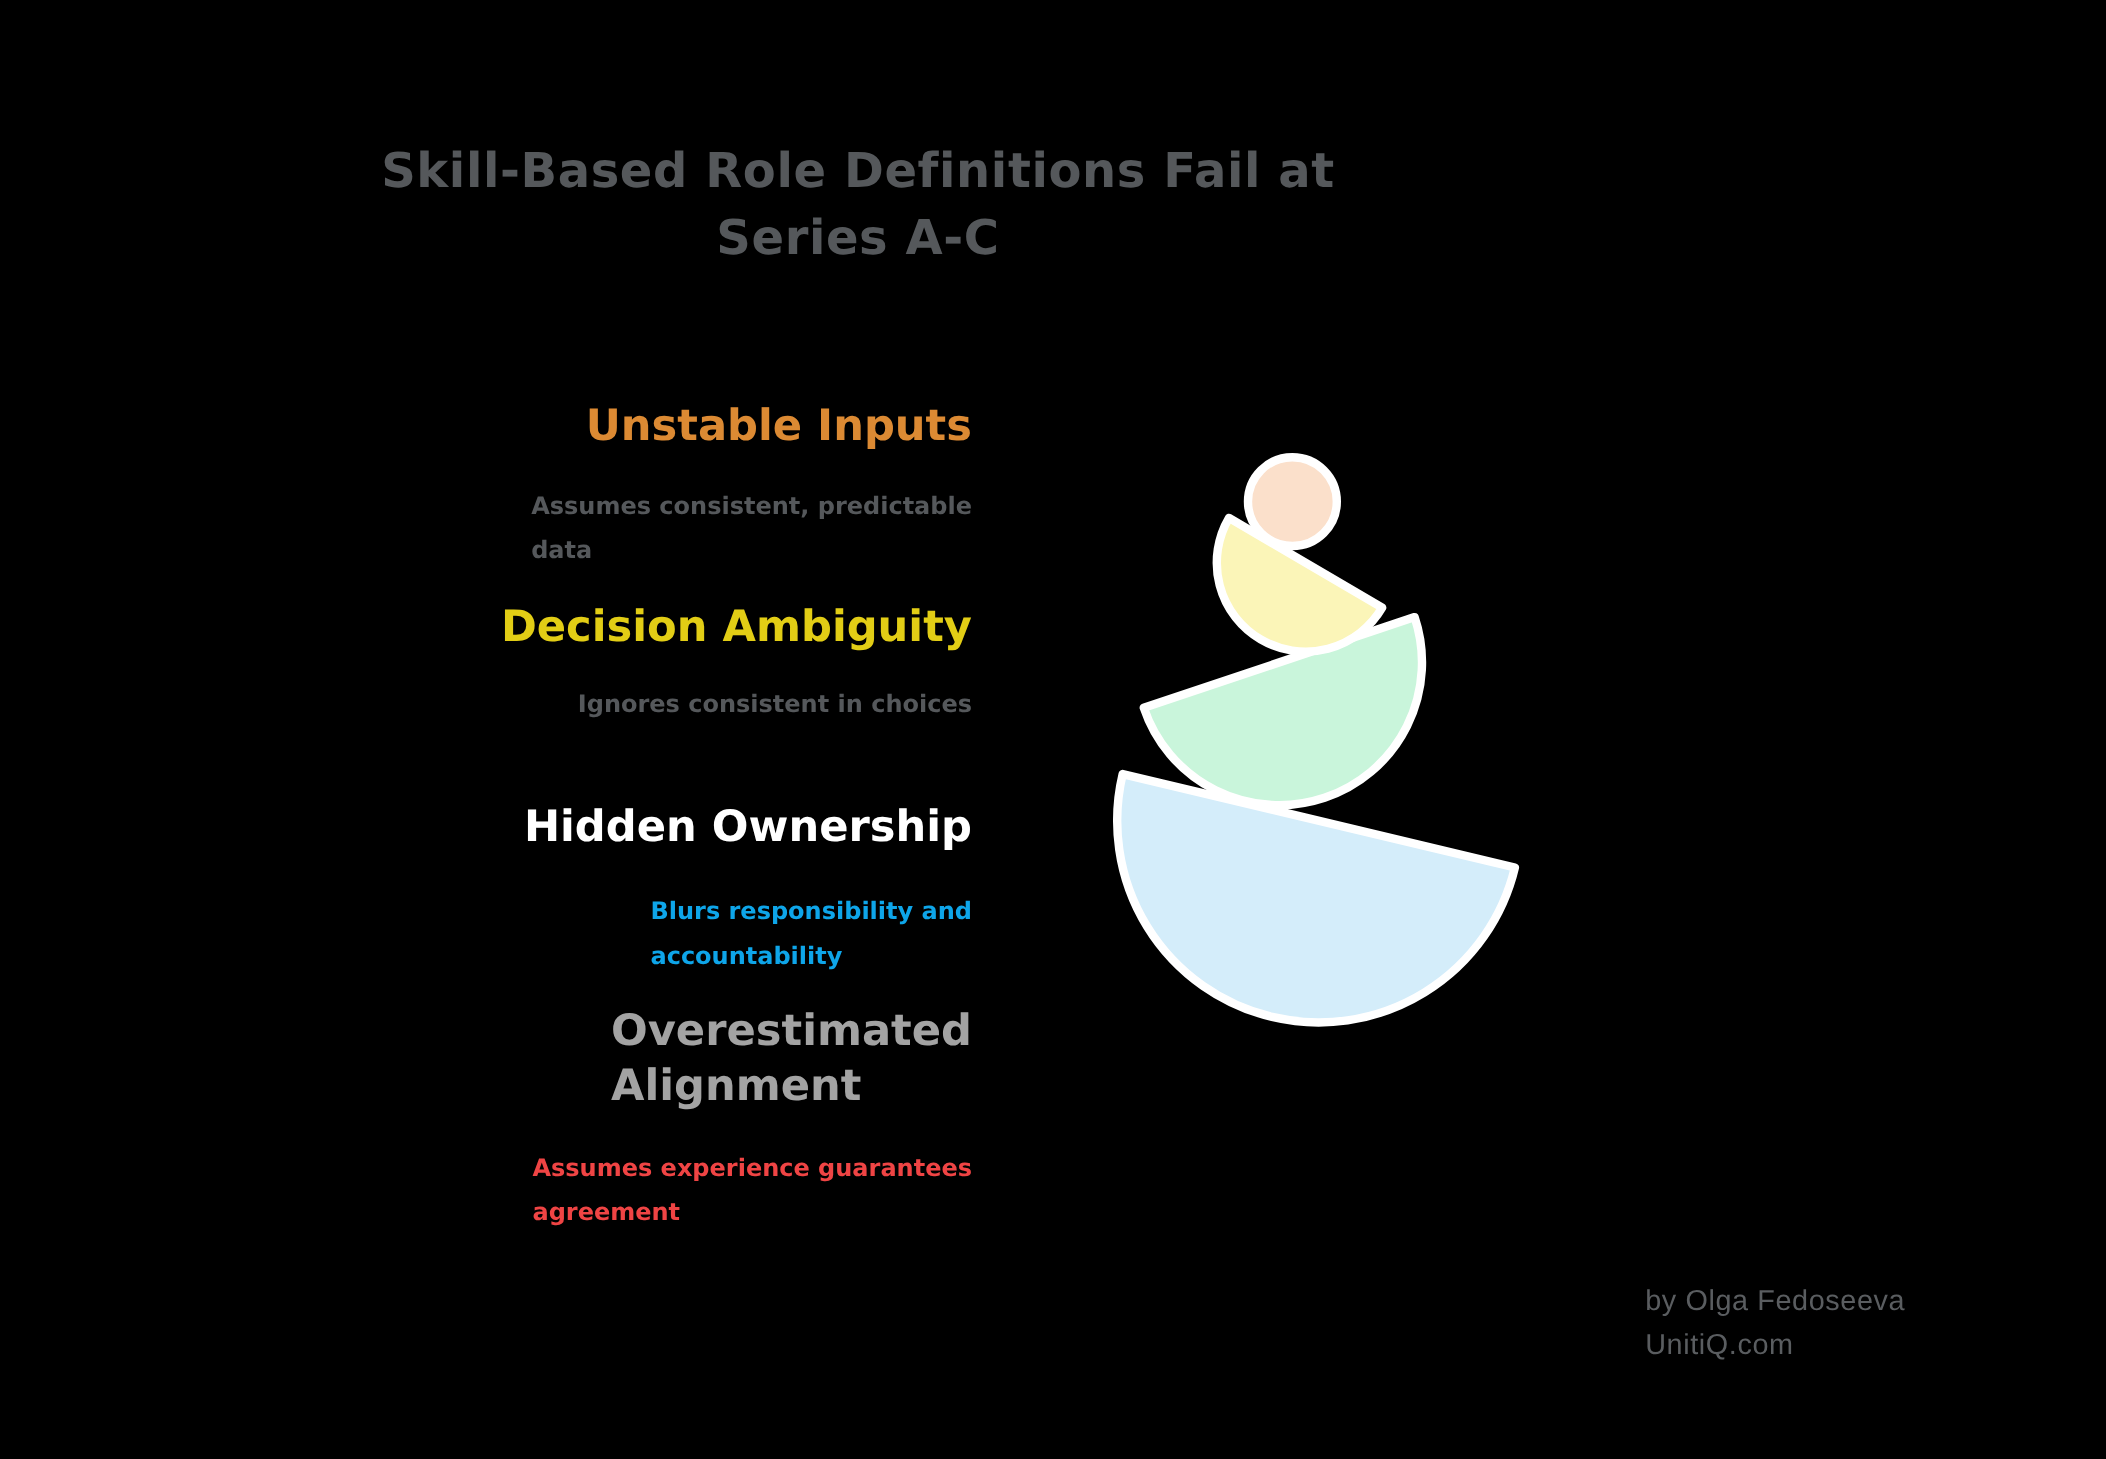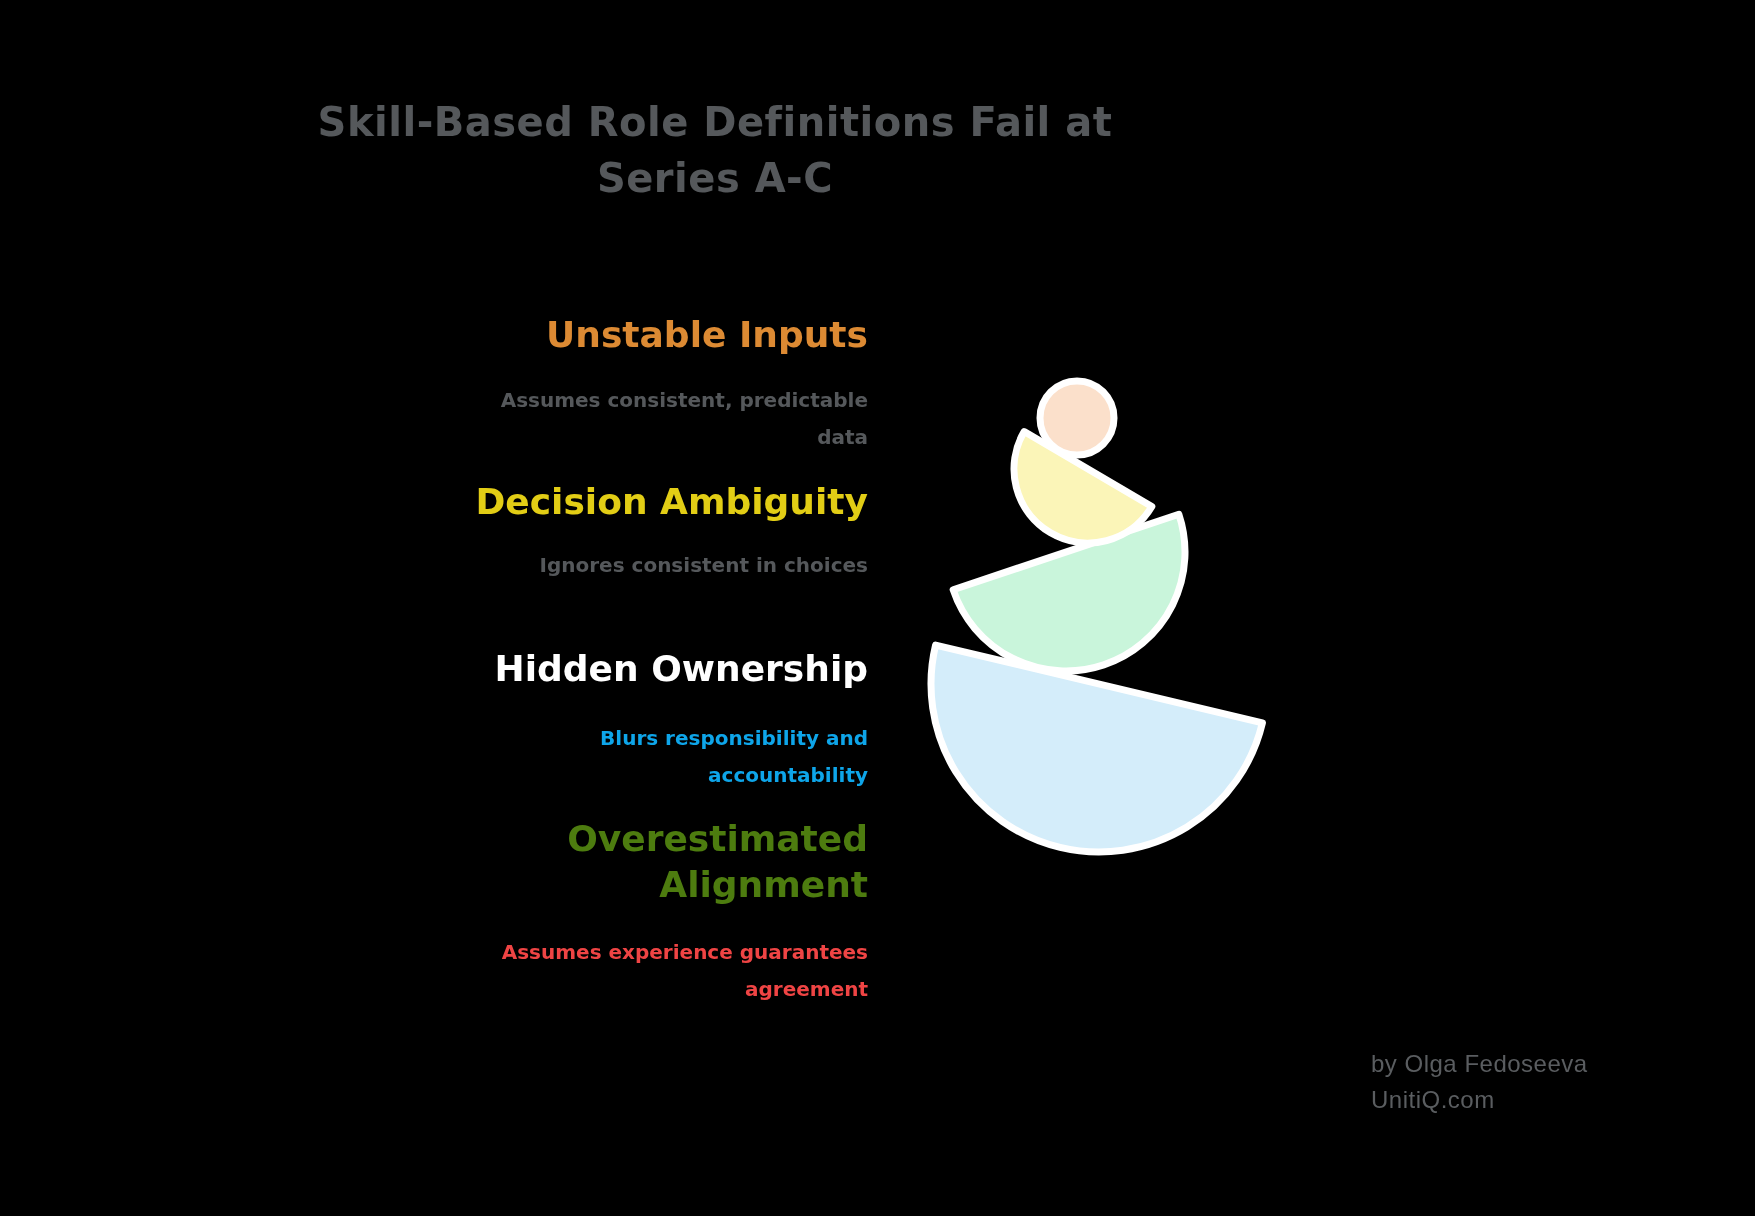--- a/index.html
+++ b/index.html
@@ -10,36 +10,36 @@
     width: 1755px;
     height: 1216px;
     background: #000000;
     position: relative;
     overflow: hidden;
     font-family: "DejaVu Sans", sans-serif;
   }
   .abs {
     position: absolute;
     white-space: pre-line;
+    margin-top: 21px;
   }
   
   .title {
     left: 0;
     top: 94px;
     width: 1430px;
     text-align: center;
     font-size: 40px;
     font-weight: bold;
     line-height: 56px;
     letter-spacing: 0.5px;
   }
   
   .right-col {
-    right: 887px;
-    text-align: right;
+    right: 945px;
   }
   .heading {
     font-weight: bold;
     font-size: 36px;
     line-height: 46px;
   }
   .desc {
     font-weight: 700;
     font-size: 20px;
     line-height: 37px;
@@ -80,21 +80,21 @@
 <div class="abs right-col desc d-1" style="color: rgb(85, 88, 91);">Assumes consistent, predictable
 data</div>
 
 <div class="abs right-col heading h-2" style="color: rgb(226, 205, 21);">Decision Ambiguity</div>
 <div class="abs right-col desc d-2" style="color: rgb(85, 88, 91);">Ignores consistent in choices</div>
 
 <div class="abs right-col heading h-3" style="color: #ffffff;">Hidden Ownership</div>
 <div class="abs right-col desc d-3" style="color: #0ea5e9;">Blurs responsibility and
 accountability</div>
 
-<div class="abs right-col heading h-4" style="color: #4d7c0f;">Overestimated
+<div class="abs right-col heading h-4" style="color: #a3a3a3;">Overestimated
 Alignment</div>
 <div class="abs right-col desc d-4" style="color: #ef4444;">Assumes experience guarantees
 agreement</div>
 
 <svg class="illustration" viewBox="900 360 400 520">
 
   <path d="M -168 0 A 168 168 0 0 0 168 0 Z" transform="translate(1099 684) rotate(13.4)" stroke-width="7" stroke-linejoin="round" stroke="#ffffff" fill="#d4edfa"></path>
 
   <path d="M -119 0 A 119 119 0 0 0 119 0 Z" transform="translate(1066 552) rotate(-18.5)" stroke-width="7" stroke-linejoin="round" stroke="#ffffff" fill="#c9f5db"></path>
 

